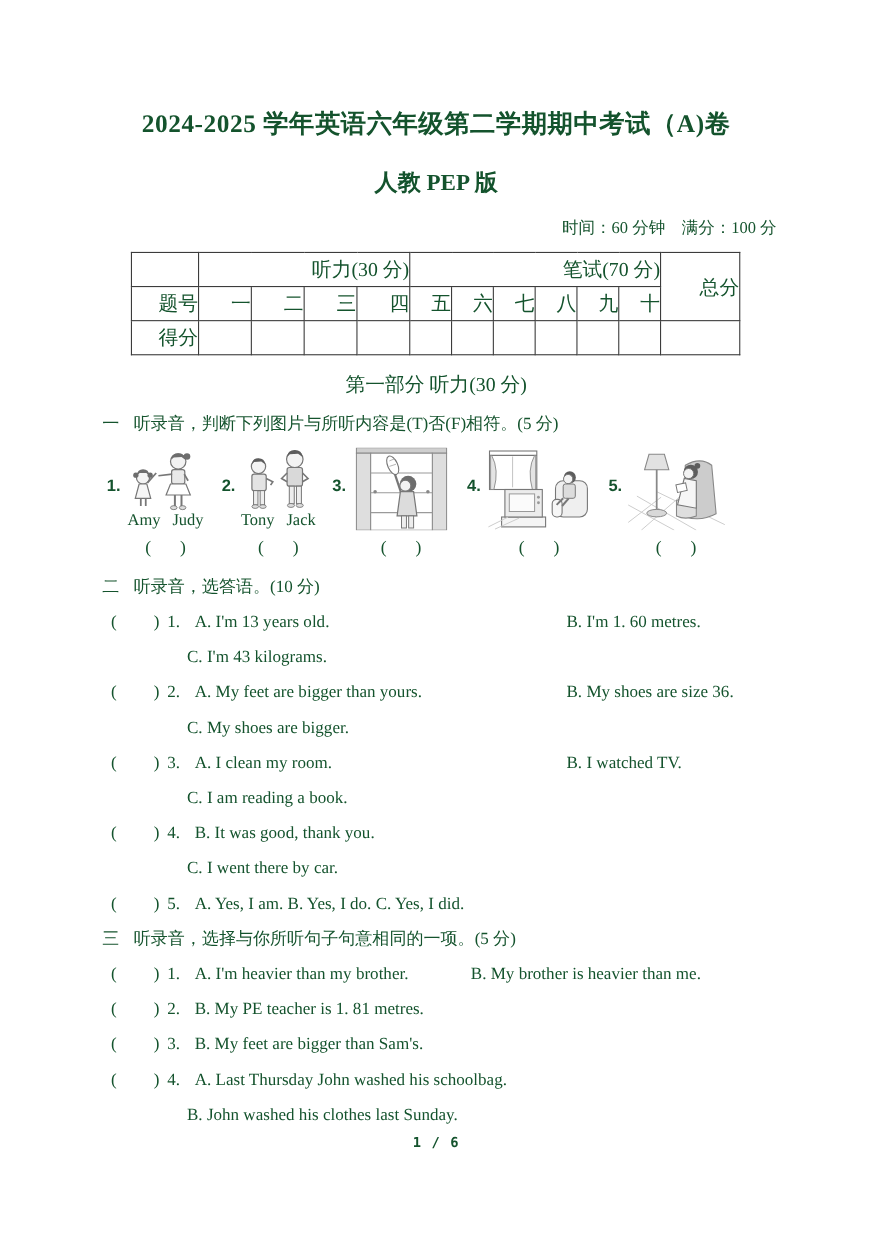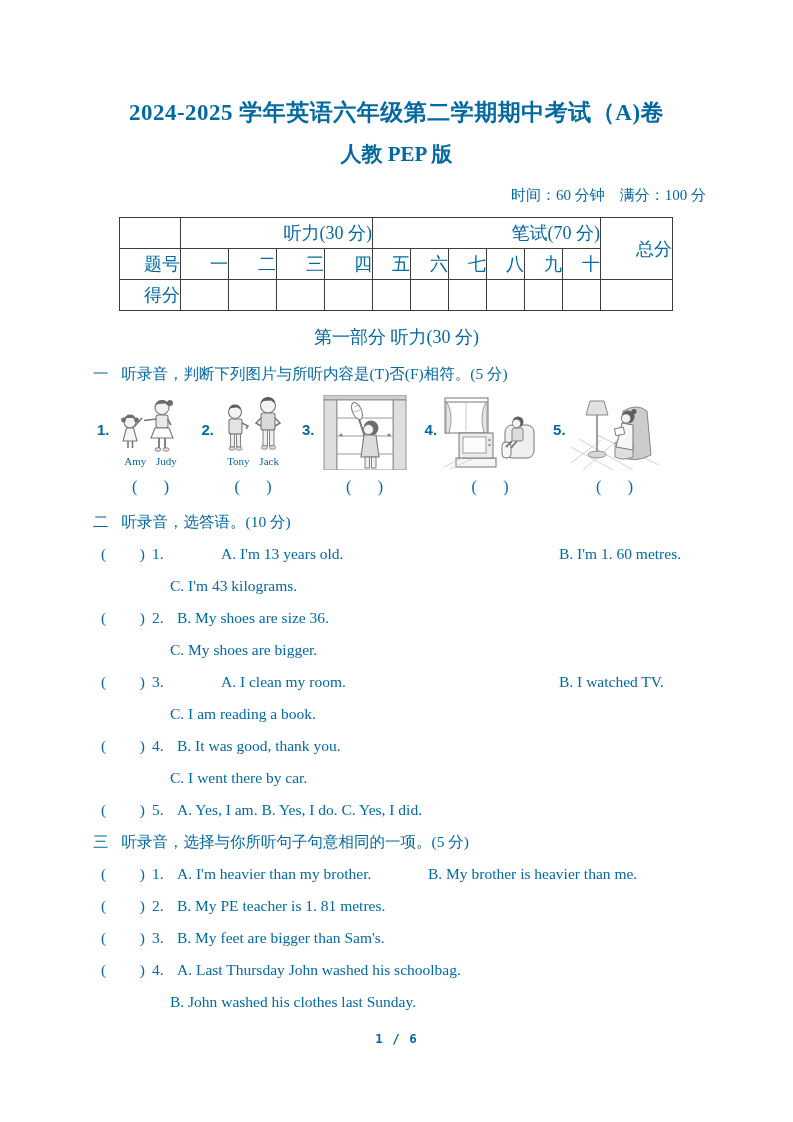--- a/index.html
+++ b/index.html
@@ -4,33 +4,33 @@
 <style>
   * { box-sizing: border-box; margin: 0; padding: 0; }
   html, body { background: #ffffff; }
   .page {
     position: relative;
     width: 793px;
     height: 1122px;
     margin: 0 auto;
     background: #ffffff;
     font-family: "Liberation Serif", "DejaVu Serif", serif;
-    color: #0369a1;
+    color: #14532d;
     overflow: hidden;
     border-radius: 17px;
   }
   .title {
     padding-top: 97px;
     text-align: center;
     font-size: 23px;
     font-weight: 700;
     letter-spacing: 0.5px;
   }
   .subtitle {
-    margin-top: 12px;
+    margin-top: 24px;
     text-align: center;
     font-size: 21px;
     font-weight: 700;
   }
   .meta {
     margin: 18px 87px 0 0;
     text-align: right;
     font-size: 15px;
   }
   table.score-table {
@@ -67,21 +67,21 @@
   }
   .pic { display: flex; align-items: flex-start; margin-right: 15px; }
   .pic-num {
     font-family: "Liberation Sans", sans-serif;
     font-weight: 700;
     font-size: 15px;
     margin: 26px 5px 0 0;
   }
   .pic-body { display: flex; flex-direction: column; align-items: center; }
   .pic-names {
-    font-size: 11px;
+    font-size: 15px;
     line-height: 17px;
     word-spacing: 7px;
     white-space: nowrap;
   }
   .pic-parens {
     display: flex;
     justify-content: space-between;
     width: 37px;
     font-size: 16px;
     margin-top: 6px;
@@ -96,21 +96,21 @@
     white-space: nowrap;
   }
   .q-bracket {
     display: flex;
     justify-content: space-between;
     width: 44px;
     flex: none;
   }
   .q-num { margin-left: 7px; width: 25px; flex: none; }
   .opt { white-space: nowrap; }
-  .opt-a2 { width: 338px; flex: none; margin-left: 44px; }
+  .opt-a2 { width: 338px; flex: none; }
   .opt-a3 { width: 251px; flex: none; }
   .c-row {
     margin: 10px 0 0 170px;
     font-size: 15.5px;
     line-height: 22px;
   }
   .footer {
     position: absolute;
     top: 1031px;
     left: 0;
@@ -372,20 +372,21 @@
     <span class="opt">B. I'm 1. 60 metres.</span>
   </div>
   <div class="c-row">C. I'm 43 kilograms.</div>
 
   <div class="q-row">
     <span class="q-bracket">
         <span>(</span>
         <span>)</span>
       </span>
     <span class="q-num">2.</span>
+    <span class="opt opt-a2">A. My feet are bigger than yours.</span>
     <span class="opt">B. My shoes are size 36.</span>
   </div>
   <div class="c-row">C. My shoes are bigger.</div>
 
   <div class="q-row">
     <span class="q-bracket">
         <span>(</span>
         <span>)</span>
       </span>
     <span class="q-num">3.</span>

